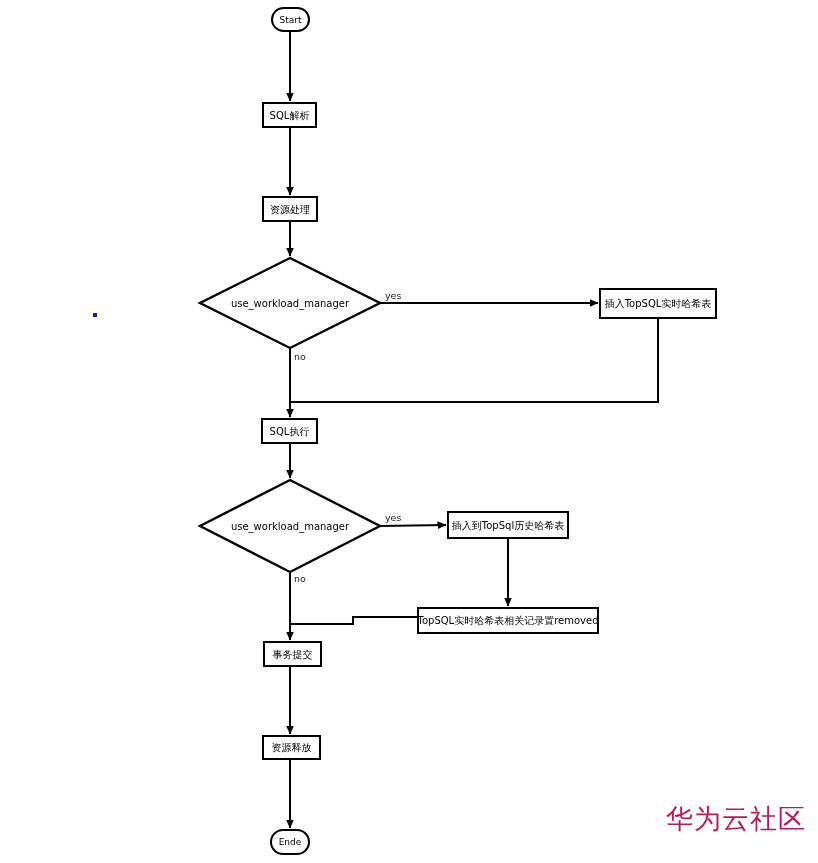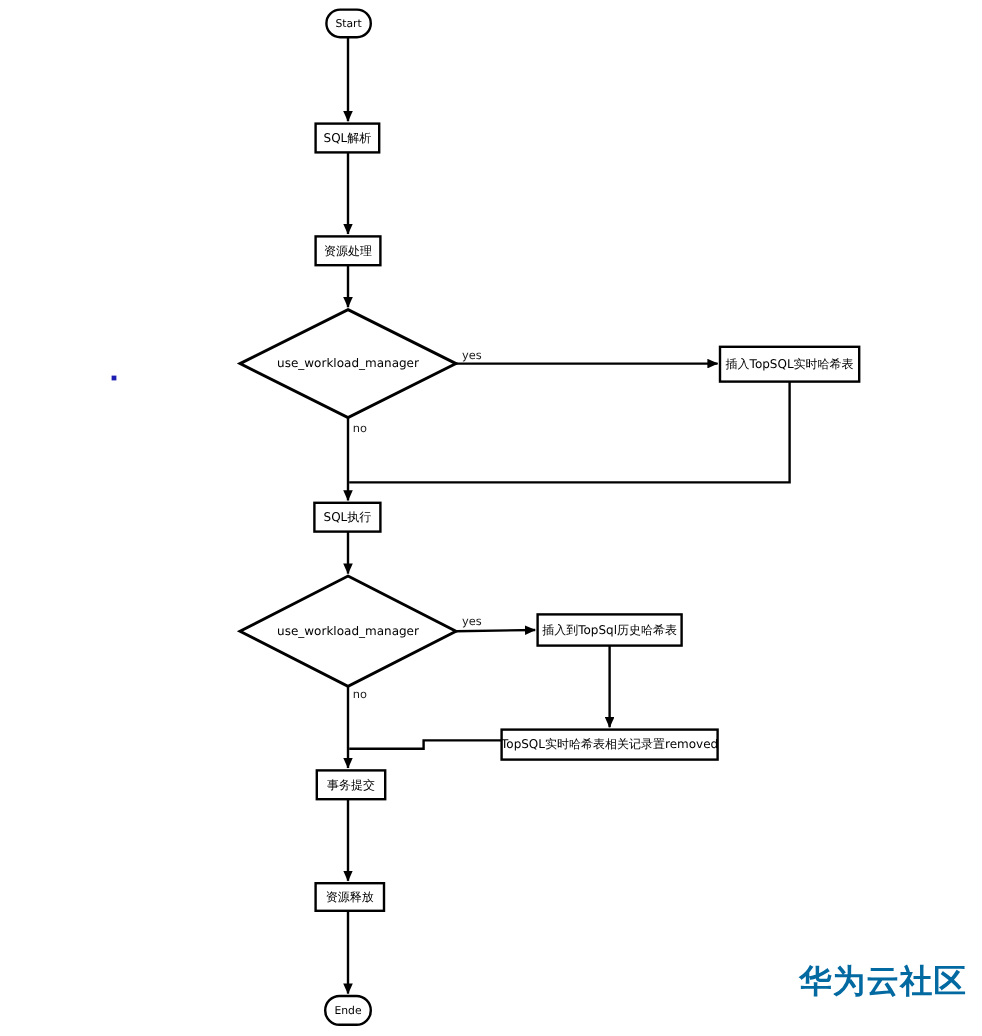--- a/index.html
+++ b/index.html
@@ -7,23 +7,22 @@
     position:relative;width:818px;height:863px;background:#ffffff;overflow:hidden;
     font-family:"DejaVu Sans","Liberation Sans",sans-serif;
   }
   svg{position:absolute;left:0;top:0;}
   .node-shape{fill:#ffffff;stroke:#000000;}
   .node-label{fill:#000000;}
   .edge-line{fill:none;stroke:#000000;stroke-width:2;}
   .edge-label{fill:#1a1a1a;font-size:9.5px;}
   .watermark{
     position:absolute;left:666px;top:802px;width:150px;height:34px;
-    font-size:27px;line-height:34px;color:#0369a1;letter-spacing:1px;
+    font-size:27px;line-height:34px;color:#be185d;letter-spacing:1px;
     white-space:nowrap;
-    font-weight:bold;
   }
   .stray-dot{
     position:absolute;left:93px;top:313px;width:4px;height:4px;background:#1d1db2;
   }
 </style>
 </head>
 <body>
 
 <div class="stage">
   <svg id="flow-svg" width="818" height="863" viewBox="0 0 818 863">

